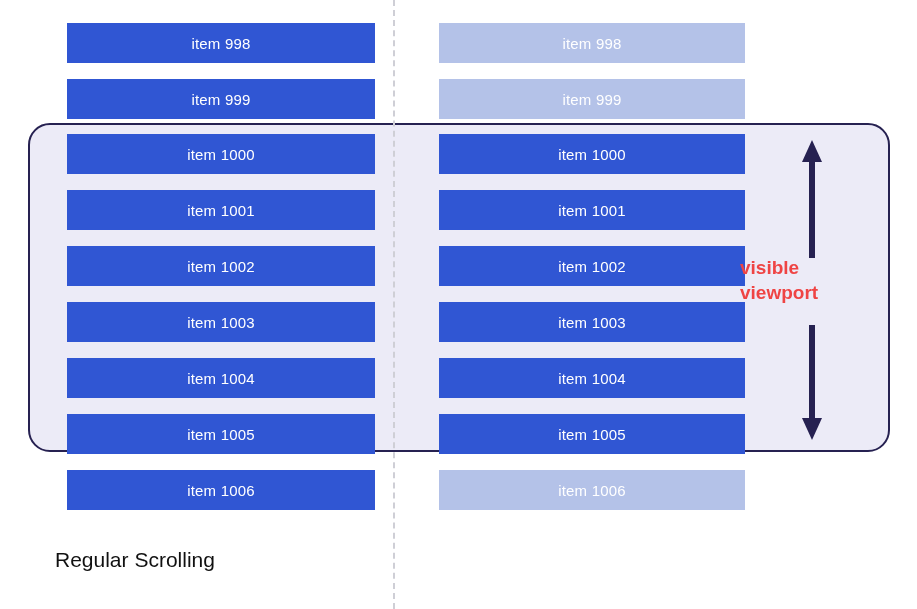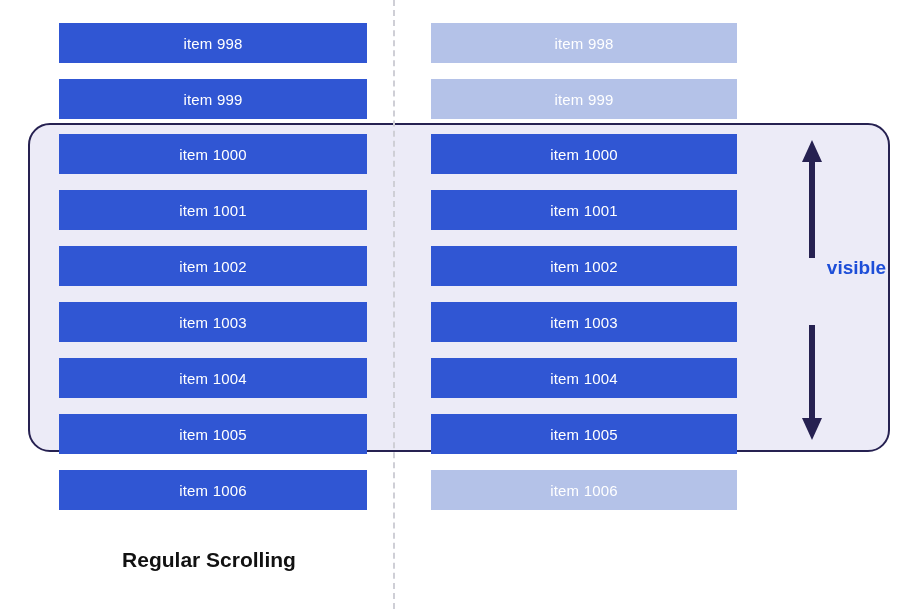--- a/index.html
+++ b/index.html
@@ -47,21 +47,21 @@
   .col {
     position: absolute;
     top: 0;
     z-index: 4;
   }
   .col-left  { left: 55px;  width: 308px; }
   .col-right { left: 427px; width: 306px; }
 
   .bar {
     position: absolute;
-    left: 4px;
+    left: 12px;
     width: 100%;
     height: 40px;
     box-sizing: border-box;
     display: flex;
     align-items: center;
     justify-content: center;
     font-size: 15px;
     letter-spacing: 0.2px;
     color: #ffffff;
     background: #3056d3;
@@ -79,37 +79,37 @@
     top: 140px;
     width: 20px;
     height: 300px;
     z-index: 5;
   }
   .arrow-label {
     position: absolute;
     left: 740px;
     top: 255px;
     width: 146px;
-    text-align: right;
+    text-align: left;
     font-size: 19px;
     font-weight: bold;
     line-height: 1.32;
-    color: #1d4ed8;
+    color: #ef4444;
     z-index: 6;
     user-select: none;
   }
 
   
   .caption {
     position: absolute;
     top: 548px;
     font-size: 21px;
-    font-weight: bold;
+    font-weight: normal;
     color: #111111;
-    text-align: center;
+    text-align: left;
     user-select: none;
     z-index: 4;
   }
   .caption-left  { left: 55px;  width: 308px; }
   .caption-right { left: 427px; width: 306px; }
 </style>
 </head>
 <body>
 
 <div id="canvas">
@@ -146,17 +146,18 @@
     <svg width="20" height="300" viewBox="0 0 20 300">
       <polygon points="10,0 20,22 0,22" fill="#262151"></polygon>
       <rect x="7" y="18" width="6" height="100" fill="#262151"></rect>
       <rect x="7" y="185" width="6" height="99" fill="#262151"></rect>
       <polygon points="10,300 20,278 0,278" fill="#262151"></polygon>
     </svg>
   </div>
 
   <div class="arrow-label">
     <div>visible</div>
+    <div>viewport</div>
   </div>
 
   <div class="caption caption-left">Regular Scrolling</div>
 
 </div>
 
 </body></html>

